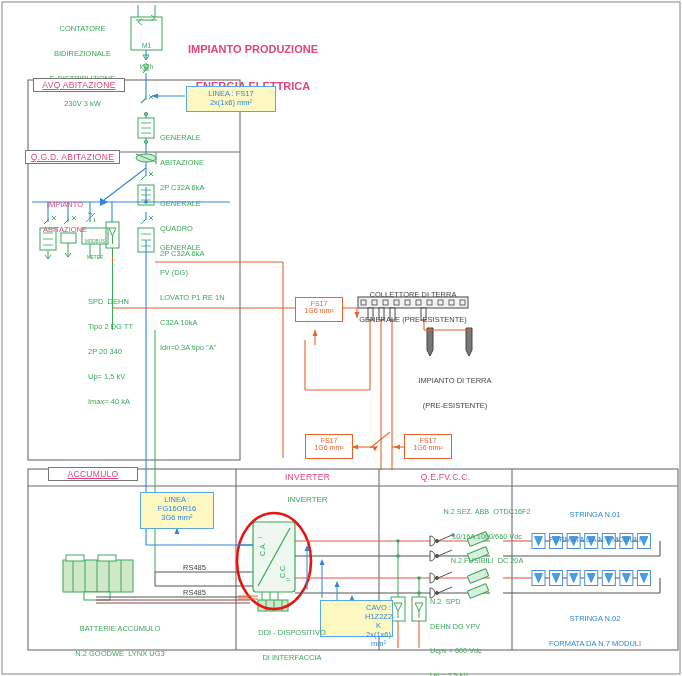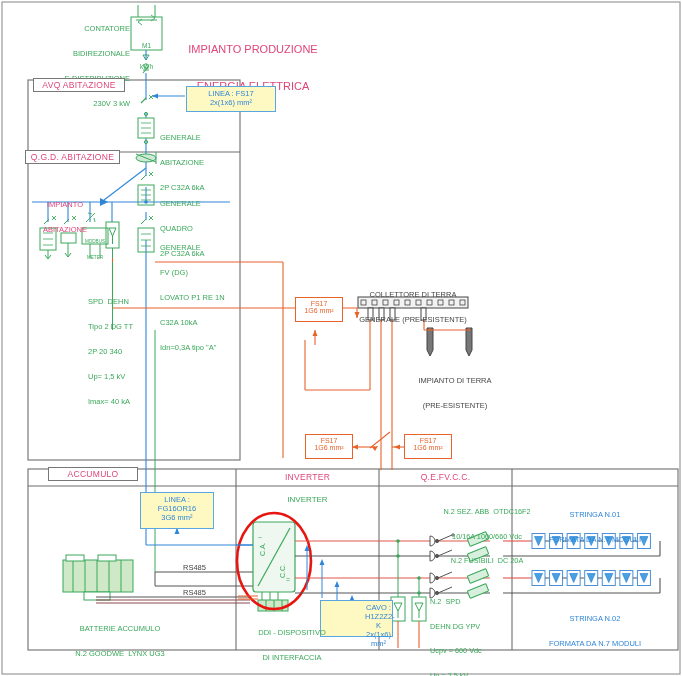--- a/index.html
+++ b/index.html
@@ -7,21 +7,21 @@
   #root{position:relative;width:682px;height:676px;background:#fff;overflow:hidden;}
   .lbl{position:absolute;white-space:pre;line-height:1.12;}
   .green{color:#3aa85a;}
   .blue{color:#2f86d8;}
   .magenta{color:#e0457b;}
   .black{color:#444;}
   .ctr{text-align:center;}
   .box{position:absolute;box-sizing:border-box;}
   .bx-blue{border:1px solid #5aa6e0;color:#2f86d8;background:#fef9c3;}
   .bx-orange{border:1px solid #e8622a;color:#e8622a;background:#fff;}
-  .bx-gray{border:1px solid #777;background:#fff;color:#e0457b;}
+  .bx-gray{border:1px solid #777;background:#fff;color:#e0457b;text-decoration:underline;}
   svg{position:absolute;left:0;top:0;}
   .panelhdr{font-size:8.5px;letter-spacing:.3px;display:flex;align-items:center;justify-content:center;}
 </style>
 </head>
 <body>
 
 <div id="root">
 
   <svg width="682" height="676">
 
@@ -388,26 +388,26 @@
         <path d="M622.3571428571429 573.5 L630.3571428571429 573.5 L626.3571428571429 582.5 Z" fill="#4a9fe0" stroke="#2f86d8" stroke-width=".7"></path>
         <line x1="632.8571428571429" y1="578" x2="637.4285714285714" y2="578" stroke="#555" stroke-width="1"></line>
         <rect x="637.4285714285714" y="570.5" width="13" height="15" fill="#ffffff" stroke="#4a90d9" stroke-width="1"></rect>
         <path d="M639.9285714285714 573.5 L647.9285714285714 573.5 L643.9285714285714 582.5 Z" fill="#4a9fe0" stroke="#2f86d8" stroke-width=".7"></path>
       </g>
     <g stroke="#555" stroke-width="1" fill="none">
       <line x1="660" y1="541" x2="660" y2="541"></line>
     </g>
   </svg>
 
-  <div class="lbl magenta ctr" style="left:178px;top:18px;width:150px;font-size:11px;font-weight:normal;text-align:center;">
+  <div class="lbl magenta ctr" style="left:178px;top:18px;width:150px;font-size:11px;font-weight:bold;text-align:center;">
     <div>IMPIANTO PRODUZIONE</div>
     <div>ENERGIA ELETTRICA</div>
   </div>
 
-  <div class="lbl green ctr" style="left:35px;top:8px;width:95px;font-size:7.5px;text-align:right;">
+  <div class="lbl green ctr" style="left:35px;top:8px;width:95px;font-size:7.5px;">
     <div>CONTATORE</div>
     <div>BIDIREZIONALE</div>
     <div>E-DISTRIBUZIONE</div>
     <div>230V 3 kW</div>
   </div>
   <div class="lbl green ctr" style="left:131px;top:27px;width:31px;font-size:6.5px;">
     <div>M1</div>
     <div>kWh</div>
   </div>
 

